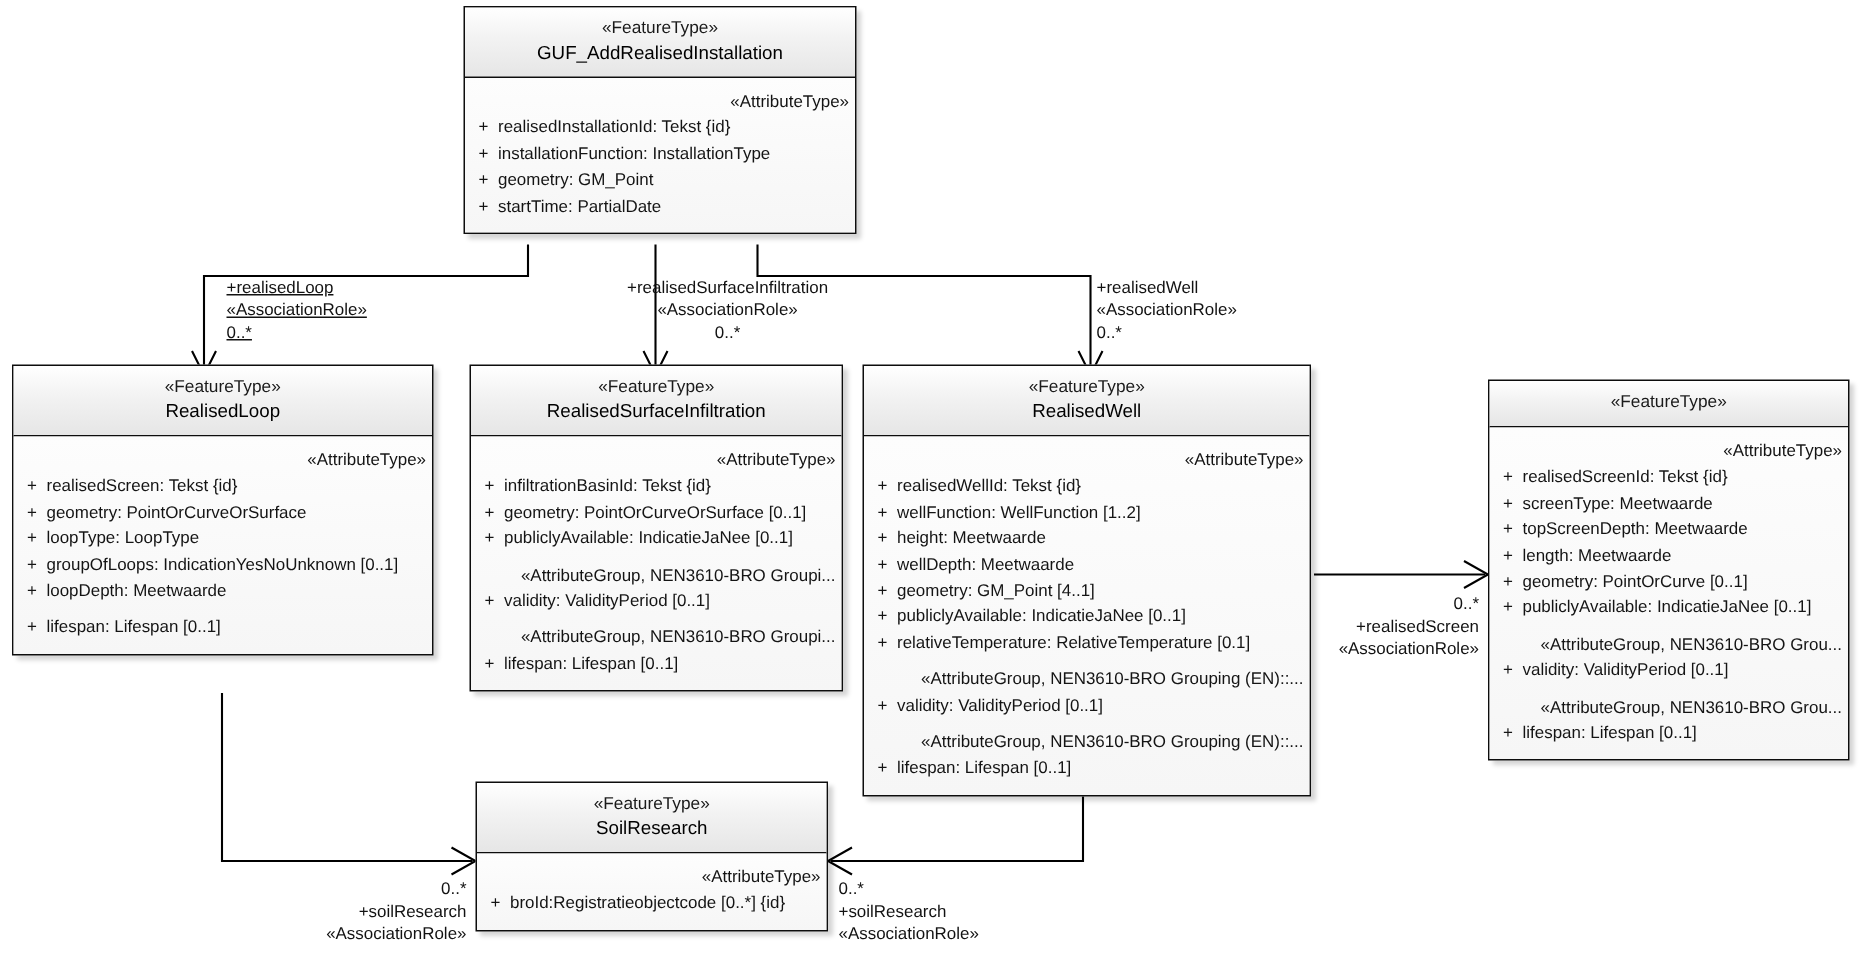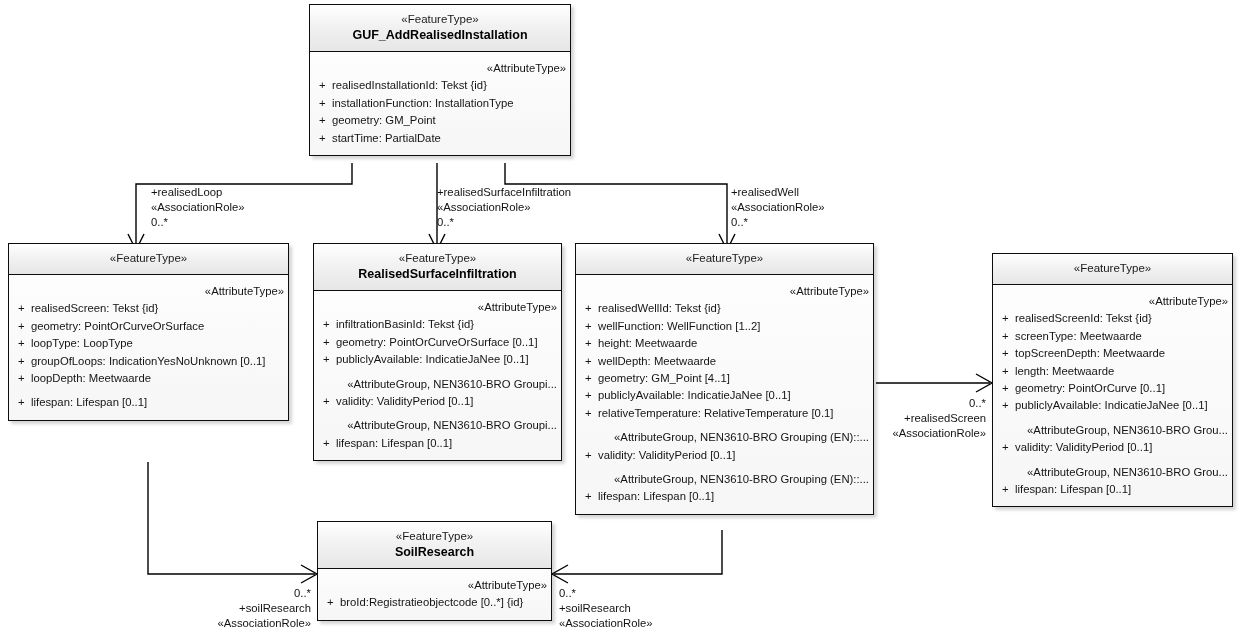--- a/index.html
+++ b/index.html
@@ -39,21 +39,21 @@
     padding: 7px 4px 8px 4px;
   }
   .stereo {
     font-size: 11.5px;
     line-height: 15px;
     color: #1a1a1a;
     white-space: nowrap;
   }
   .cls-name {
     font-size: 12.5px;
-    font-weight: bold;
+    font-weight: normal;
     line-height: 16px;
     color: #000000;
     white-space: nowrap;
   }
   .uml-body {
     background: linear-gradient(to bottom, #fdfdfd 0%, #f6f6f6 100%);
     padding: 8px 4px 8px 0;
   }
   .attr-group-label {
     font-size: 11.3px;
@@ -143,20 +143,21 @@
       <div class="attr-row">
         <span class="attr-vis">+</span>
         <span class="attr-text">startTime: PartialDate</span>
       </div>
     </div>
   </div>
 
   <div class="uml-class" style="left:8px; top:243px; width:281px;">
     <div class="uml-header">
       <div class="stereo">«FeatureType»</div>
+      <div class="cls-name">RealisedLoop</div>
     </div>
     <div class="uml-body">
       <div class="attr-group-label">«AttributeType»</div>
       <div class="attr-row">
         <span class="attr-vis">+</span>
         <span class="attr-text">realisedScreen: Tekst {id}</span>
       </div>
       <div class="attr-row">
         <span class="attr-vis">+</span>
         <span class="attr-text">geometry: PointOrCurveOrSurface</span>
@@ -211,20 +212,21 @@
       <div class="attr-row">
         <span class="attr-vis">+</span>
         <span class="attr-text">lifespan: Lifespan [0..1]</span>
       </div>
     </div>
   </div>
 
   <div class="uml-class" style="left:575px; top:243px; width:299px;">
     <div class="uml-header">
       <div class="stereo">«FeatureType»</div>
+      <div class="cls-name">RealisedWell</div>
     </div>
     <div class="uml-body">
       <div class="attr-group-label">«AttributeType»</div>
       <div class="attr-row">
         <span class="attr-vis">+</span>
         <span class="attr-text">realisedWellId: Tekst {id}</span>
       </div>
       <div class="attr-row">
         <span class="attr-vis">+</span>
         <span class="attr-text">wellFunction: WellFunction [1..2]</span>
@@ -316,27 +318,27 @@
     </div>
     <div class="uml-body">
       <div class="attr-group-label">«AttributeType»</div>
       <div class="attr-row">
         <span class="attr-vis">+</span>
         <span class="attr-text">broId:Registratieobjectcode [0..*] {id}</span>
       </div>
     </div>
   </div>
 
-  <div class="edge-label" style="left:151px; top:185px;">
+  <div class="edge-label" style="left:151px; top:185px;text-decoration:underline;">
     <span class="lbl-line">+realisedLoop</span>
     <span class="lbl-line">«AssociationRole»</span>
     <span class="lbl-line">0..*</span>
   </div>
 
-  <div class="edge-label" style="left:437px; top:185px;">
+  <div class="edge-label" style="left:418px; top:185px;text-align:center;">
     <span class="lbl-line">+realisedSurfaceInfiltration</span>
     <span class="lbl-line">«AssociationRole»</span>
     <span class="lbl-line">0..*</span>
   </div>
 
   <div class="edge-label" style="left:731px; top:185px;">
     <span class="lbl-line">+realisedWell</span>
     <span class="lbl-line">«AssociationRole»</span>
     <span class="lbl-line">0..*</span>
   </div>

